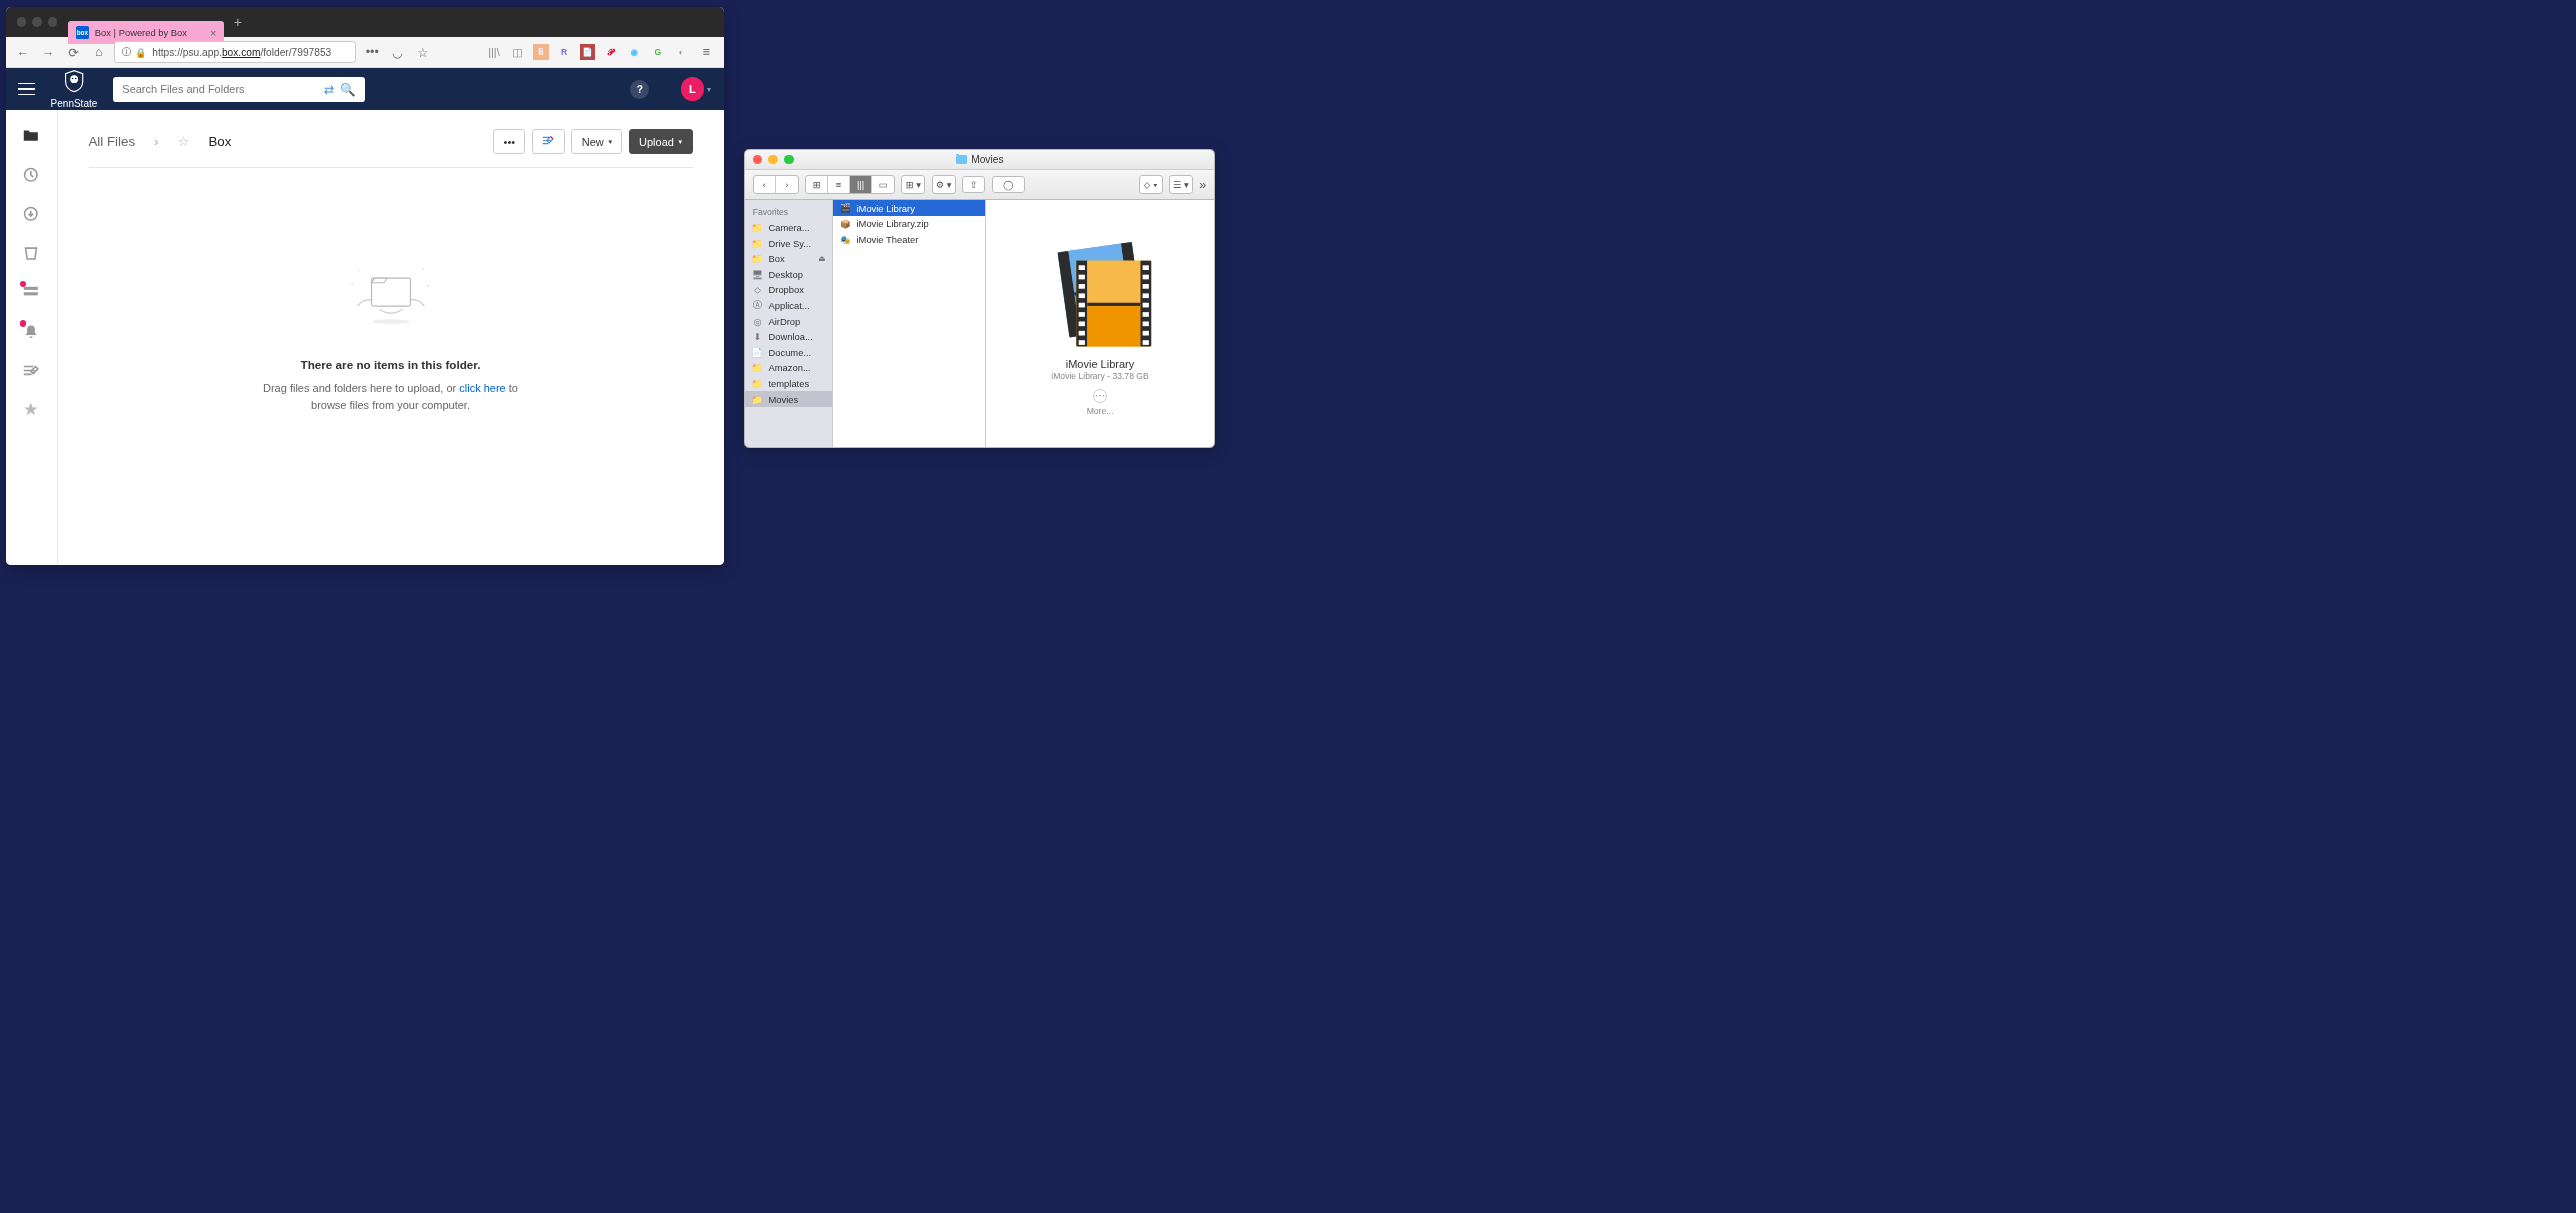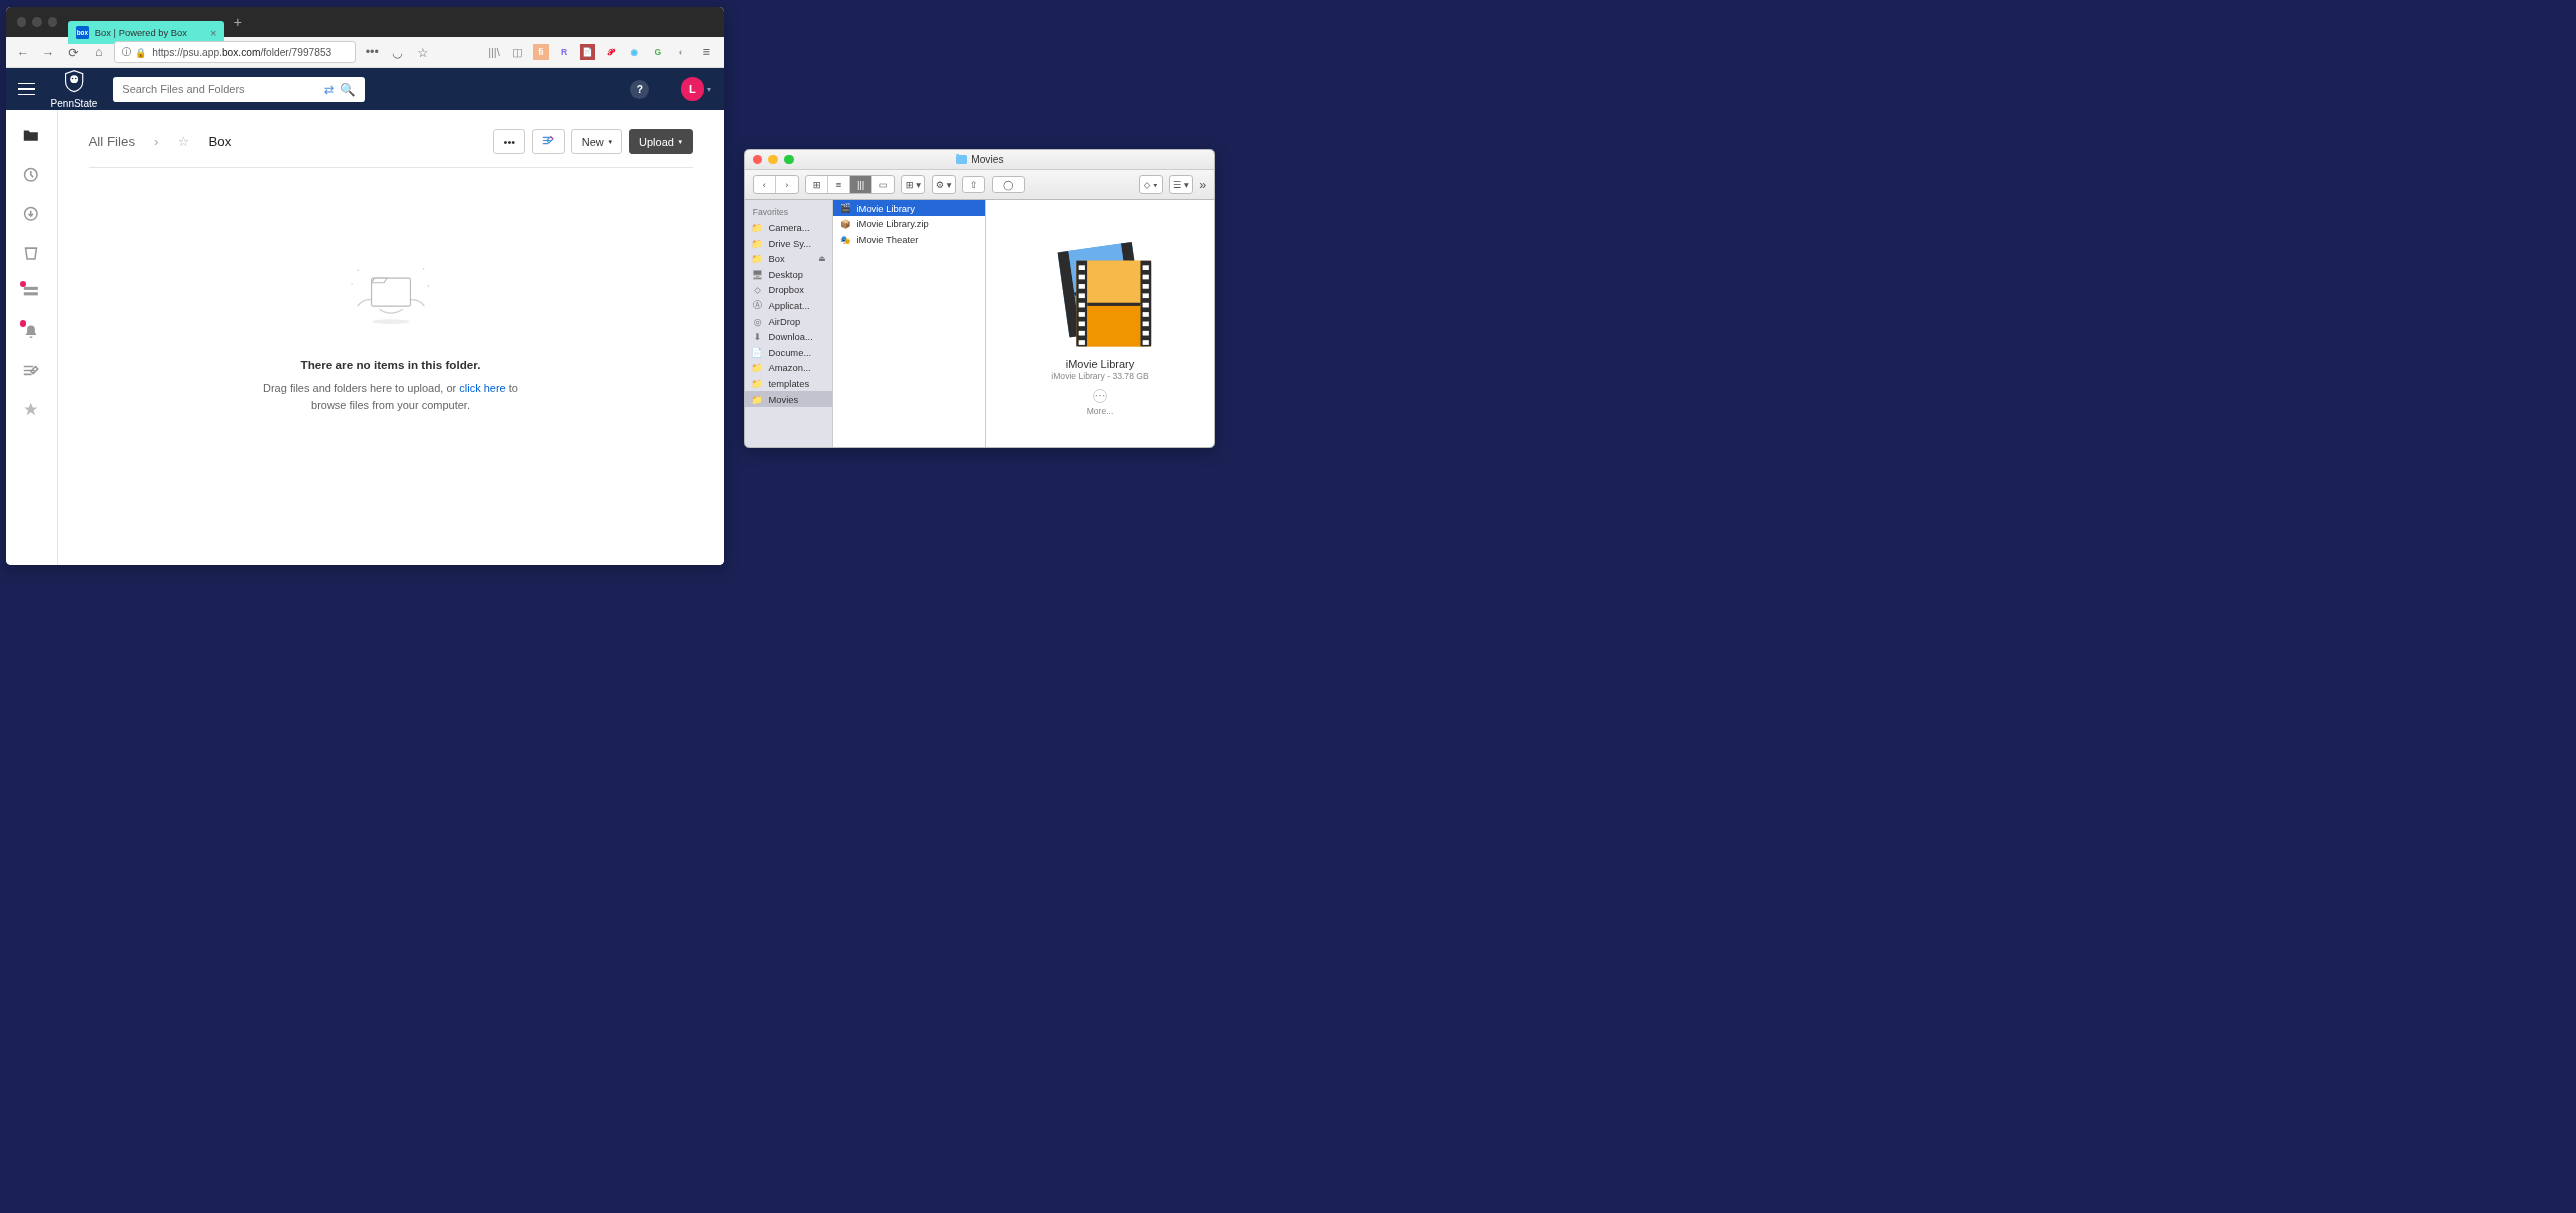--- a/index.html
+++ b/index.html
@@ -3,32 +3,32 @@
 <meta charset="utf-8">
 <style>
 * { margin: 0; padding: 0; box-sizing: border-box; font-family: -apple-system, BlinkMacSystemFont, "Segoe UI", Helvetica, Arial, sans-serif; }
 body { background: #1a2255; width: 1288px; height: 607px; position: relative; overflow: hidden; }
 
 
 .browser-window { position: absolute; left: 5.5px; top: 7px; width: 718px; height: 558px; background: #fff; border-radius: 4.7px; overflow: hidden; box-shadow: 0 3.1px 15.6px rgba(0,0,0,.3); }
 .browser-titlebar { height: 30px; background: #2a2a2a; display: flex; align-items: center; }
 .traffic-lights { display: flex; gap: 6.3px; padding: 0 11px; }
 .traffic-light { width: 9.4px; height: 9.4px; border-radius: 50%; background: #4b4b4b; }
-.browser-tab { background: #5eead4; height: 23.5px; margin-top: 21px; display: flex; align-items: center; padding: 0 7.8px; border-top-left-radius: 3.1px; border-top-right-radius: 3.1px; gap: 6.3px; font-size: 9.4px; color: #333; min-width: 156px; }
+.browser-tab { background: #f9a8d4; height: 23.5px; margin-top: 21px; display: flex; align-items: center; padding: 0 7.8px; border-top-left-radius: 3.1px; border-top-right-radius: 3.1px; gap: 6.3px; font-size: 9.4px; color: #333; min-width: 156px; }
 .tab-favicon { width: 12.5px; height: 12.5px; background: #0061d5; color: #fff; font-size: 6.3px; font-weight: bold; display: flex; align-items: center; justify-content: center; border-radius: 1.6px; }
 .tab-close { margin-left: auto; color: #666; font-size: 11px; }
 .new-tab { color: #aaa; font-size: 14px; padding: 0 9.4px; }
 
 .browser-toolbar { height: 31px; background: #f5f5f5; border-bottom: 0.8px solid #ddd; display: flex; align-items: center; padding: 0 7.8px; gap: 6.3px; }
 .nav-btn { width: 19px; height: 19px; display: flex; align-items: center; justify-content: center; color: #666; font-size: 12.5px; }
 .url-bar { flex: 1; height: 22px; background: #fff; border: 0.8px solid #ccc; border-radius: 3.1px; display: flex; align-items: center; padding: 0 6.3px; gap: 4.7px; font-size: 10.2px; color: #555; max-width: 242px; }
 .url-icon { font-size: 9.4px; }
 .lock-icon { color: #4caf50; }
 .url-text { flex: 1; white-space: nowrap; overflow: hidden; }
-.url-domain { color: #222; font-weight: 500; }
+.url-domain { color: #222; font-weight: 500; text-decoration: underline; }
 .toolbar-icons { display: flex; gap: 7.8px; align-items: center; margin-left: auto; }
 .toolbar-icon { width: 15.6px; height: 15.6px; display: flex; align-items: center; justify-content: center; font-size: 11px; color: #888; }
 .ext-icon { width: 15.6px; height: 15.6px; border-radius: 0; display: flex; align-items: center; justify-content: center; font-size: 8.6px; font-weight: bold; }
 
 
 .box-header { height: 42px; background: #16284c; display: flex; align-items: center; padding: 0 12.5px; gap: 15.6px; }
 .hamburger { width: 17px; height: 12.5px; display: flex; flex-direction: column; justify-content: space-between; }
 .hamburger span { height: 1.6px; background: #fff; }
 .logo { display: flex; align-items: center; gap: 5px; color: #fff; font-size: 10px; flex-direction: column; }
 .logo-shield { width: 20.3px; height: 23.5px; }

